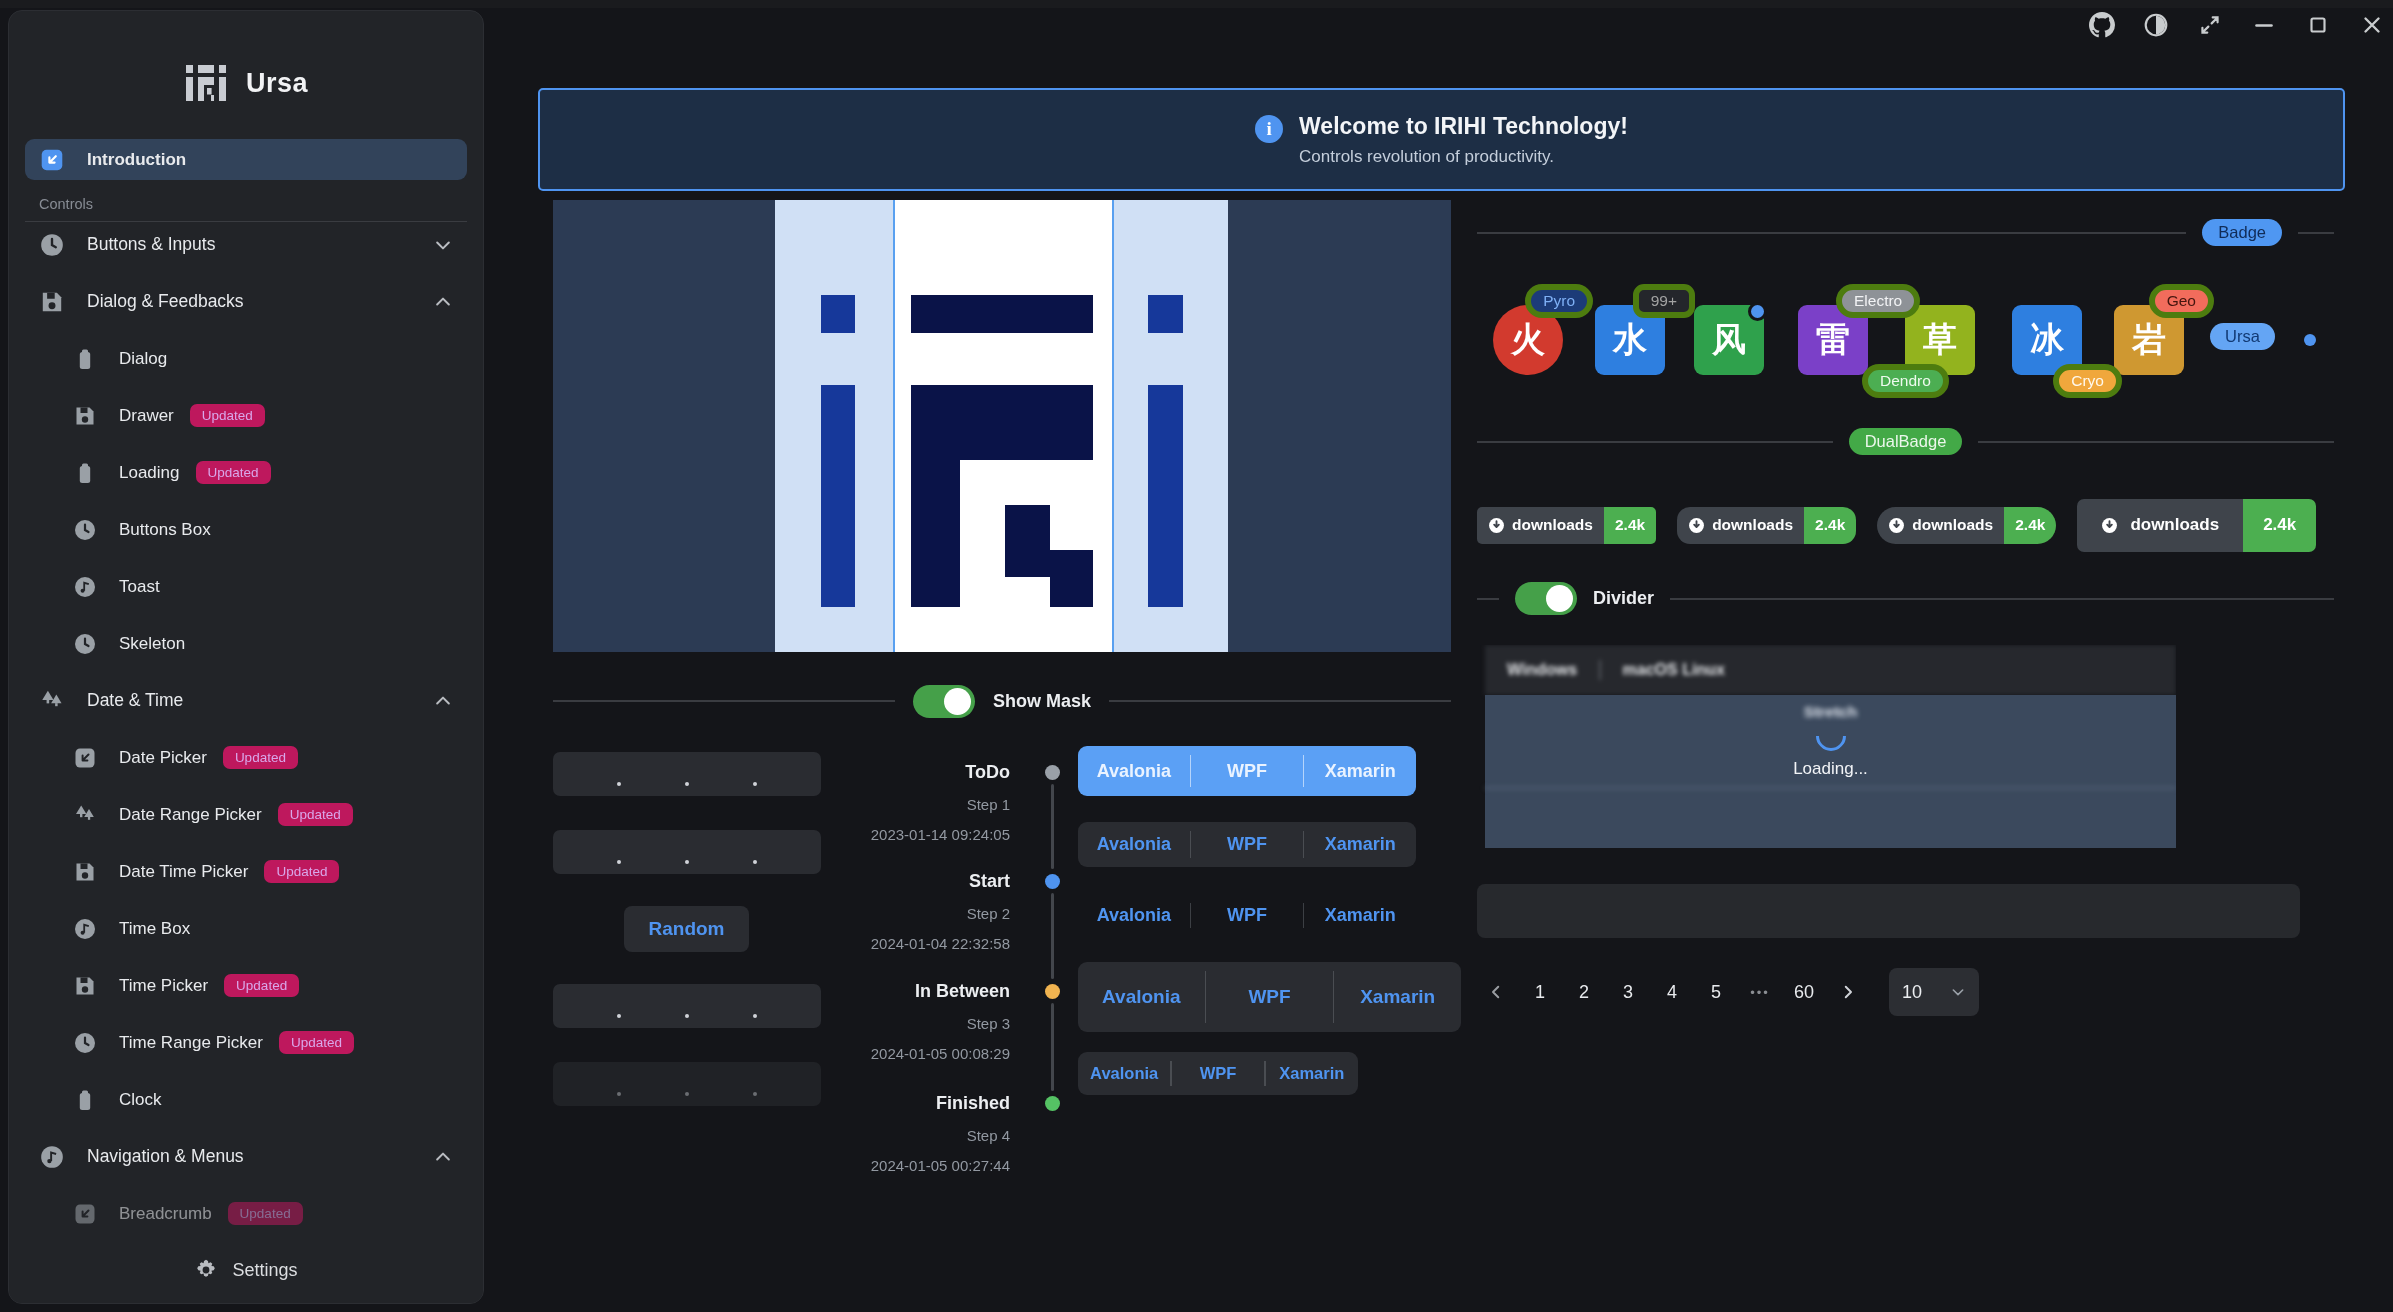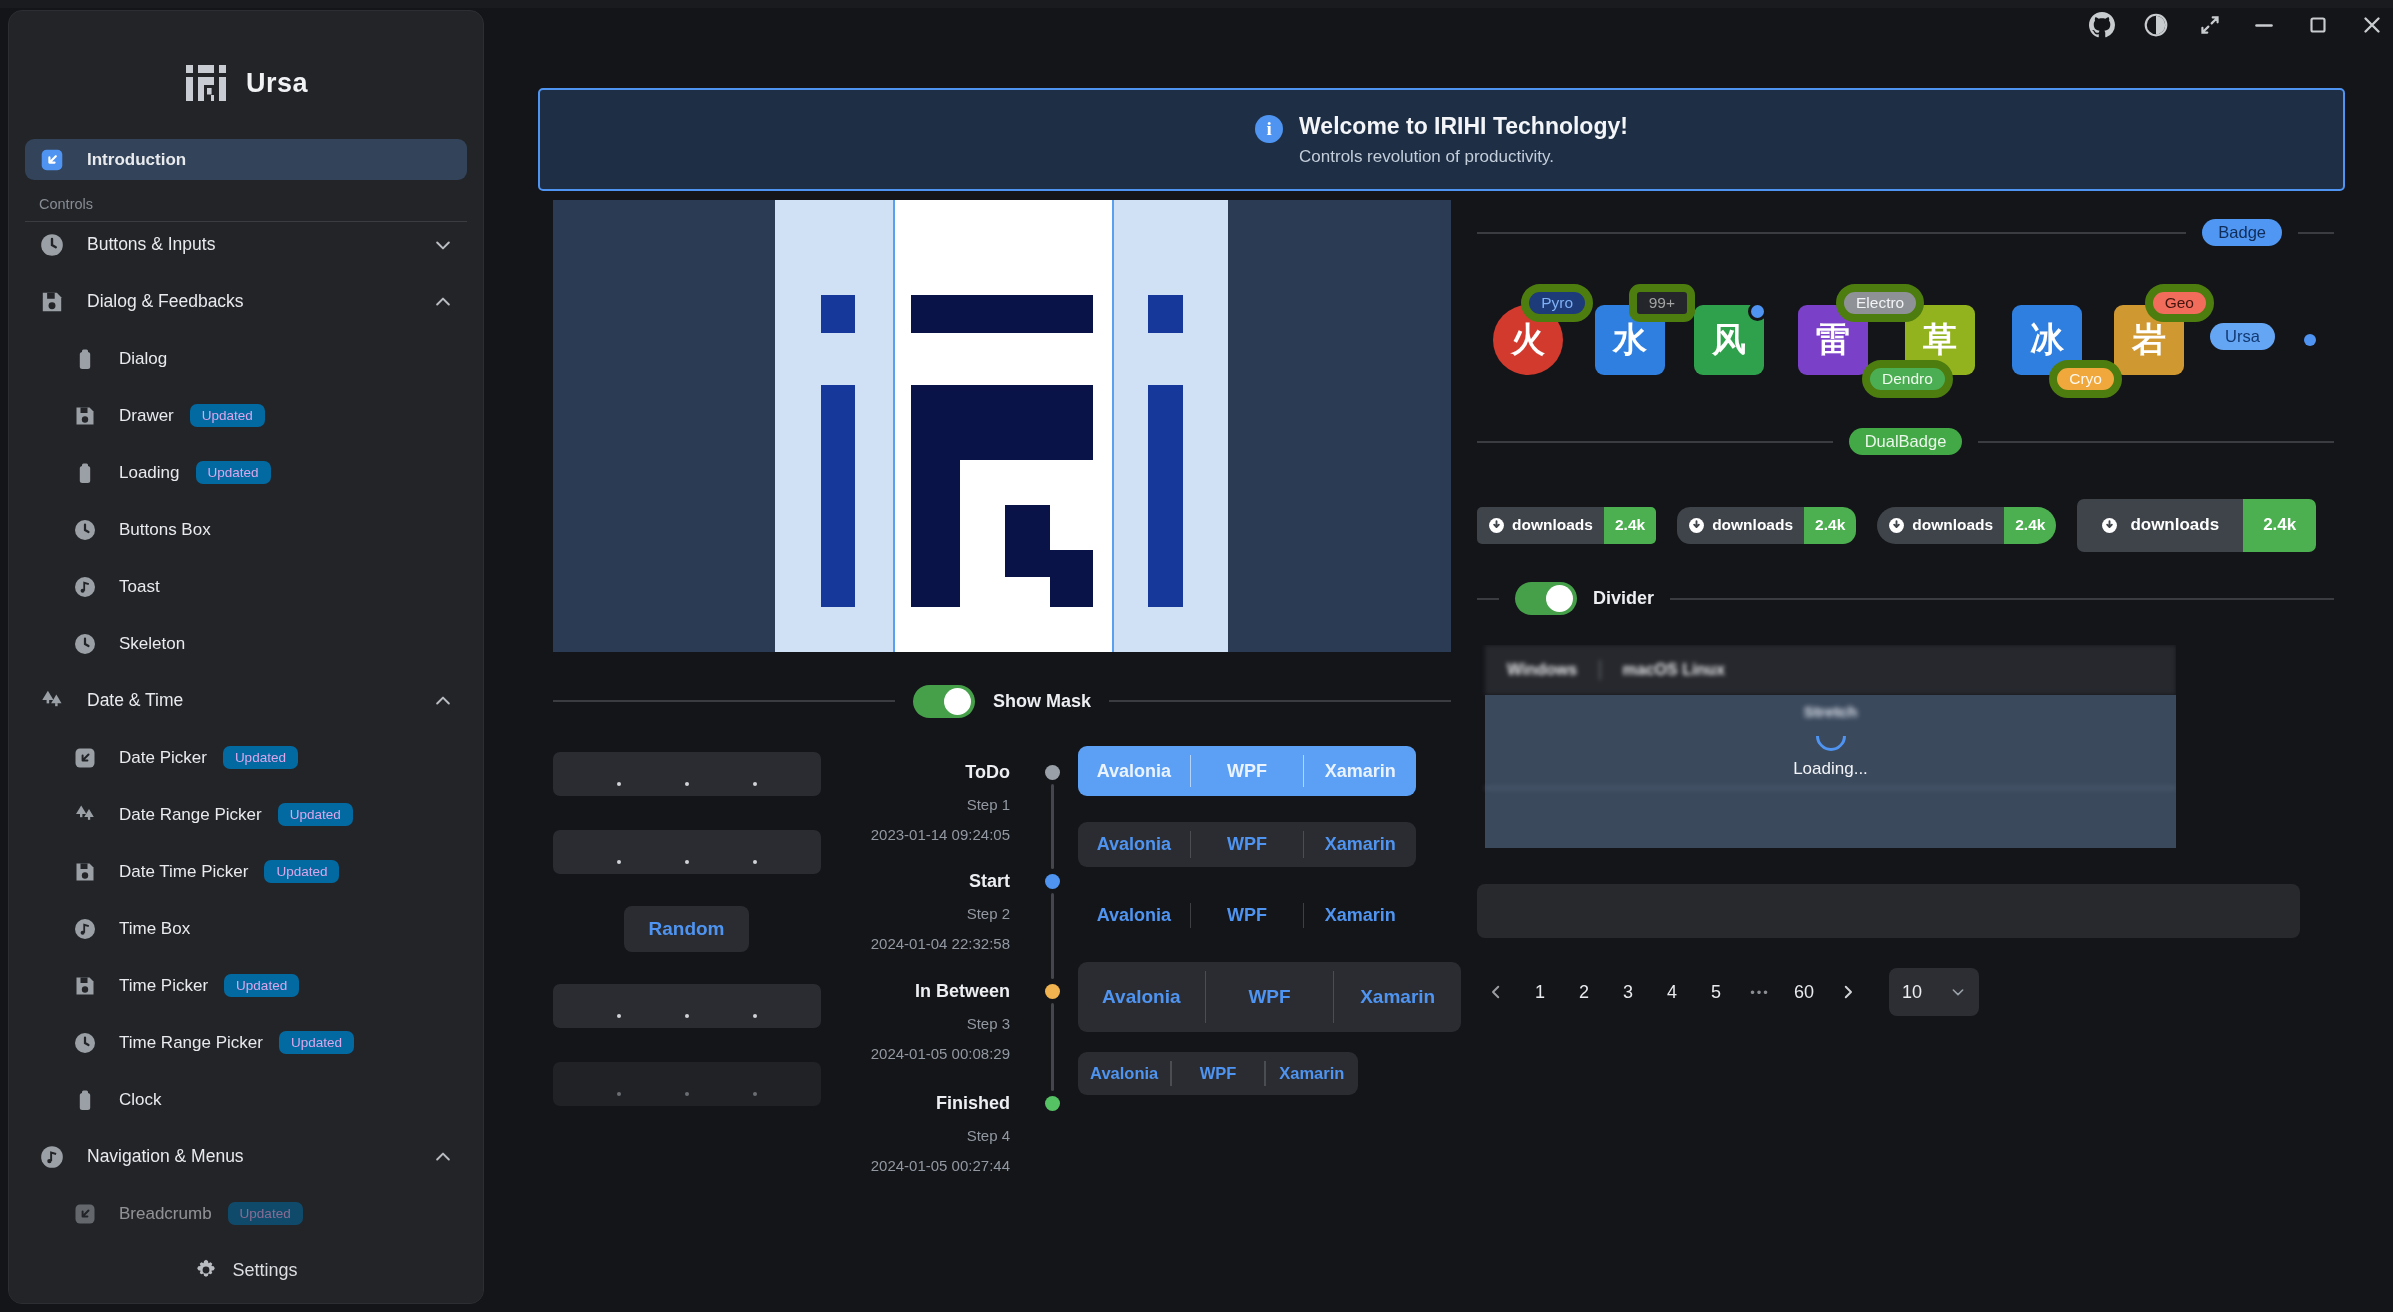--- a/index.html
+++ b/index.html
@@ -20,21 +20,21 @@
   .nav{position:absolute;top:118px;left:0;right:0;bottom:0;padding:0 16px;overflow:hidden;}
   .nav-row{display:flex;align-items:center;height:41px;margin-bottom:16px;border-radius:9px;cursor:pointer;position:relative;}
   .nav-row.sel{background:#32435a;margin-top:10px;margin-bottom:14px;}
   .nav-row .nav-icon{width:26px;height:26px;margin-left:14px;color:#9aa0a6;flex:0 0 auto;display:flex;}
   .nav-row .nav-icon svg{width:100%;height:100%;}
   .nav-row.sel .nav-icon{color:#4f94f0;--inner:#fff;}
   .nav-row.child .nav-icon{margin-left:48px;width:24px;height:24px;}
   .nav-label{margin-left:22px;font-size:17px;color:#e8eaed;white-space:nowrap;}
   .nav-row.sel .nav-label{font-weight:bold;}
   .nav-row.grp .nav-label{font-size:17.5px;}
-  .upd-badge{margin-left:16px;background:#0369a1;color:#d9a7ea;font-size:13.5px;padding:4px 12px;border-radius:7px;}
+  .upd-badge{margin-left:16px;background:#be185d;color:#d9a7ea;font-size:13.5px;padding:4px 12px;border-radius:7px;}
   .chev{position:absolute;right:14px;width:20px;height:20px;color:#b9bcc1;}
   .chev svg{width:100%;height:100%;}
   .chev.up{transform:rotate(180deg);}
   .nav-section{margin:16px 0 2px 0;}
   .nav-section-text{display:block;margin-left:14px;font-size:14.5px;color:#888d95;}
   .nav-section-line{margin-top:9px;height:1px;background:#3a3c41;}
   .nav-row.partial{opacity:.55;}
   .settings-bar{position:absolute;left:0;right:0;bottom:0;height:66px;background:linear-gradient(180deg,rgba(34,36,40,.2),#222428 45%);display:flex;align-items:center;justify-content:center;gap:14px;cursor:pointer;}
   .settings-bar .gear{width:24px;height:24px;color:#b9bcc1;}
   .settings-bar span.lbl{font-size:18px;color:#dcdee1;}
@@ -90,21 +90,21 @@
   .btn-group.ghost .bg-sep{background:#3c3f44;}
 
   
   .divider-row{position:absolute;display:flex;align-items:center;gap:16px;}
   .divider-pill{padding:4px 16px;border-radius:999px;font-size:16.5px;white-space:nowrap;}
   .badges-row{position:absolute;left:1477px;top:283px;width:880px;height:124px;}
   .badge-item{position:absolute;top:22px;width:70px;height:70px;display:flex;align-items:center;justify-content:center;}
   .badge-shape{width:70px;height:70px;display:flex;align-items:center;justify-content:center;color:#fff;font-size:34px;font-weight:bold;}
   .badge-shape.square{border-radius:9px;}
   .badge-shape.circle{border-radius:50%;}
-  .badge-pill{position:absolute;padding:2px 12px;border-radius:999px;font-size:15.5px;border:8px solid #4d7c0f;white-space:nowrap;z-index:3;}
+  .badge-pill{position:absolute;padding:2px 12px;border-radius:999px;font-size:15.5px;border:6px solid #4d7c0f;white-space:nowrap;z-index:3;}
   .badge-pill.sq{border-radius:11px;}
   .badge-dot{position:absolute;width:13px;height:13px;border-radius:50%;border:3px solid #141519;z-index:3;}
   .standalone-pill{position:absolute;padding:4px 15px;border-radius:999px;font-size:16.5px;}
   .lone-dot{position:absolute;width:12px;height:12px;border-radius:50%;}
 
   .downloads-row{position:absolute;left:1477px;top:496px;width:880px;height:58px;display:flex;align-items:center;gap:21px;}
   .dl-badge{display:flex;align-items:stretch;overflow:hidden;height:37px;border-radius:5px;flex:0 0 auto;}
   .dl-left{background:#3f444b;color:#fff;display:flex;align-items:center;gap:7px;padding:0 11px;font-size:15.5px;font-weight:bold;}
   .dl-left svg{width:17px;height:17px;}
   .dl-right{background:#4caf50;color:#fff;display:flex;align-items:center;padding:0 11px;font-size:15.5px;font-weight:bold;}

